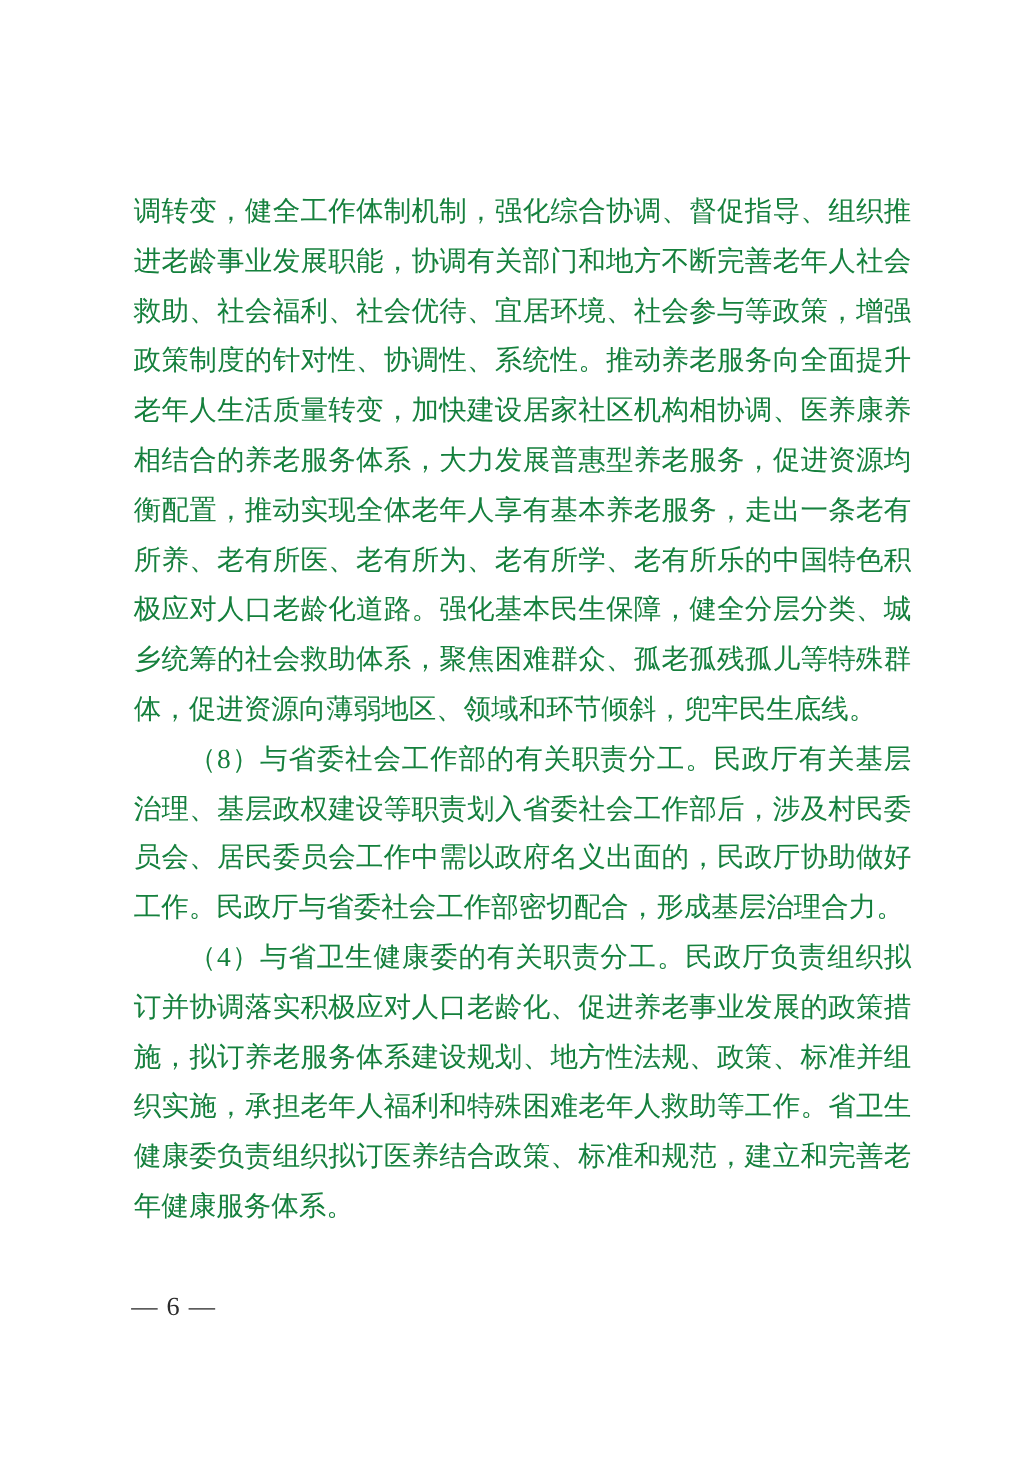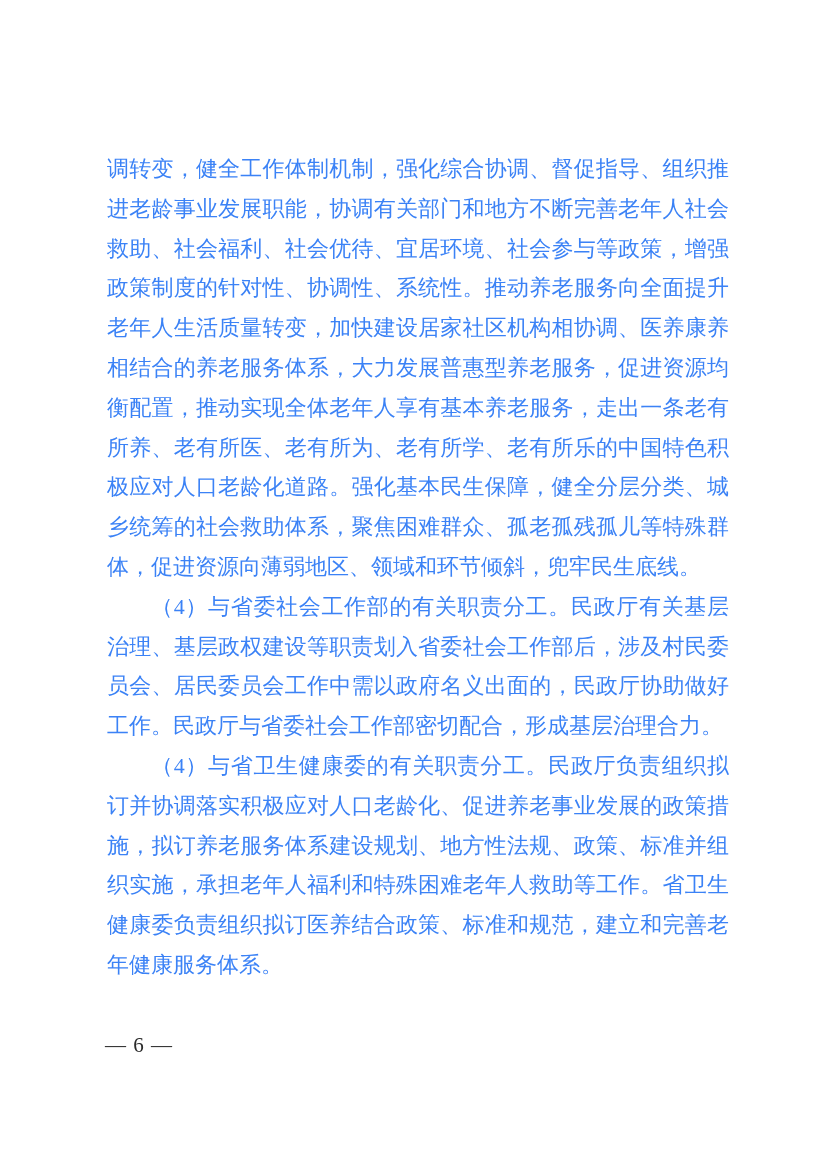--- a/index.html
+++ b/index.html
@@ -21,21 +21,21 @@
     width: 826px;
     height: 1169px;
     background: #ffffff;
     overflow: hidden;
   }
   .content {
     position: absolute;
     left: 107px;
     top: 149px;
     width: 622px;
-    color: #3b82f6;
+    color: #15803d;
     font-size: 22px;
     line-height: 39.8px;
     text-align: justify;
     text-justify: inter-ideograph;
     letter-spacing: 0;
   }
   .para {
     margin: 0;
     padding: 0;
     text-indent: 2em;
@@ -56,17 +56,17 @@
     letter-spacing: 1px;
     white-space: pre;
   }
 </style>
 </head>
 <body>
 
 <div class="page">
   <div class="content">
     <p class="para continuation">调转变，健全工作体制机制，强化综合协调、督促指导、组织推进老龄事业发展职能，协调有关部门和地方不断完善老年人社会救助、社会福利、社会优待、宜居环境、社会参与等政策，增强政策制度的针对性、协调性、系统性。推动养老服务向全面提升老年人生活质量转变，加快建设居家社区机构相协调、医养康养相结合的养老服务体系，大力发展普惠型养老服务，促进资源均衡配置，推动实现全体老年人享有基本养老服务，走出一条老有所养、老有所医、老有所为、老有所学、老有所乐的中国特色积极应对人口老龄化道路。强化基本民生保障，健全分层分类、城乡统筹的社会救助体系，聚焦困难群众、孤老孤残孤儿等特殊群体，促进资源向薄弱地区、领域和环节倾斜，兜牢民生底线。</p>
-    <p class="para">（4）与省委社会工作部的有关职责分工。民政厅有关基层治理、基层政权建设等职责划入省委社会工作部后，涉及村民委员会、居民委员会工作中需以政府名义出面的，民政厅协助做好工作。民政厅与省委社会工作部密切配合，形成基层治理合力。</p>
+    <p class="para">（8）与省委社会工作部的有关职责分工。民政厅有关基层治理、基层政权建设等职责划入省委社会工作部后，涉及村民委员会、居民委员会工作中需以政府名义出面的，民政厅协助做好工作。民政厅与省委社会工作部密切配合，形成基层治理合力。</p>
     <p class="para">（4）与省卫生健康委的有关职责分工。民政厅负责组织拟订并协调落实积极应对人口老龄化、促进养老事业发展的政策措施，拟订养老服务体系建设规划、地方性法规、政策、标准并组织实施，承担老年人福利和特殊困难老年人救助等工作。省卫生健康委负责组织拟订医养结合政策、标准和规范，建立和完善老年健康服务体系。</p>
   </div>
   <div class="footer">— 6 —</div>
 </div>
 
 </body></html>

